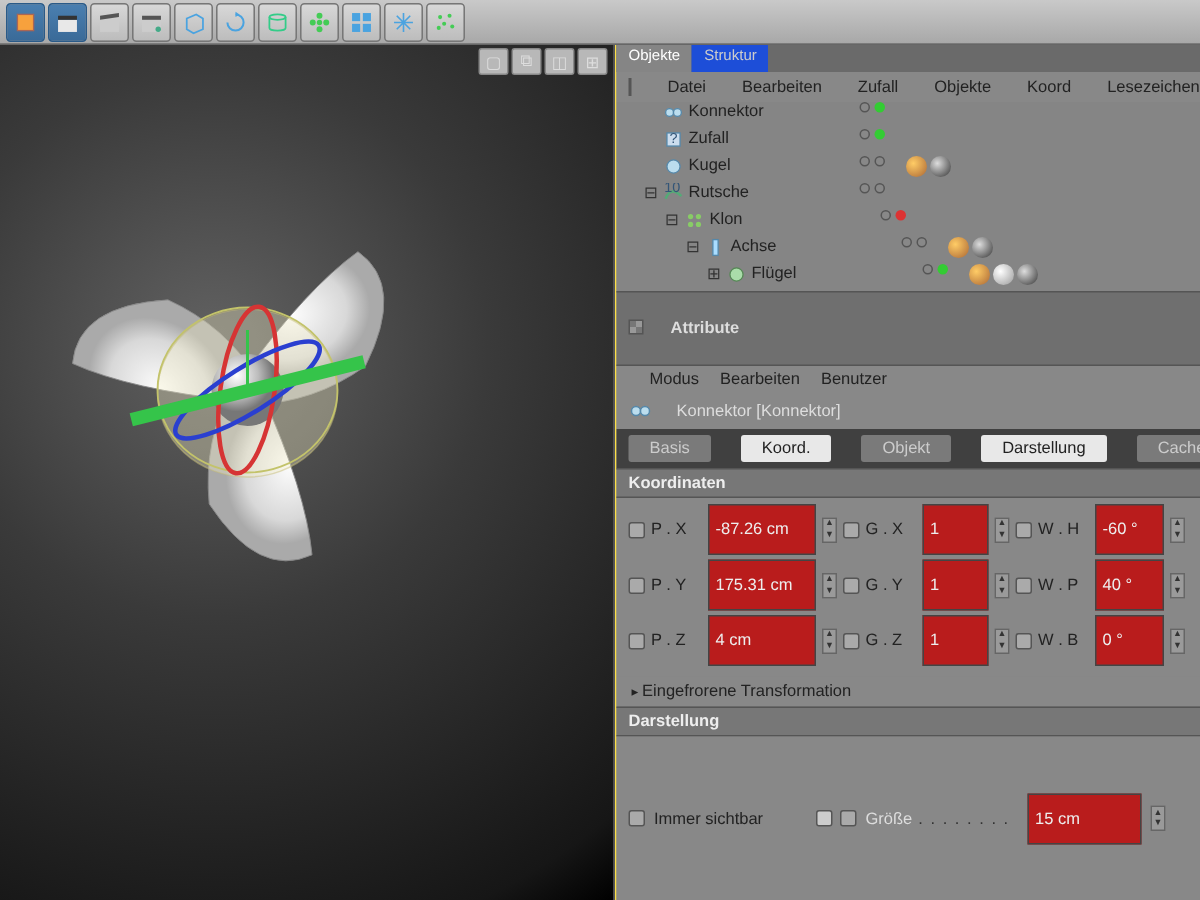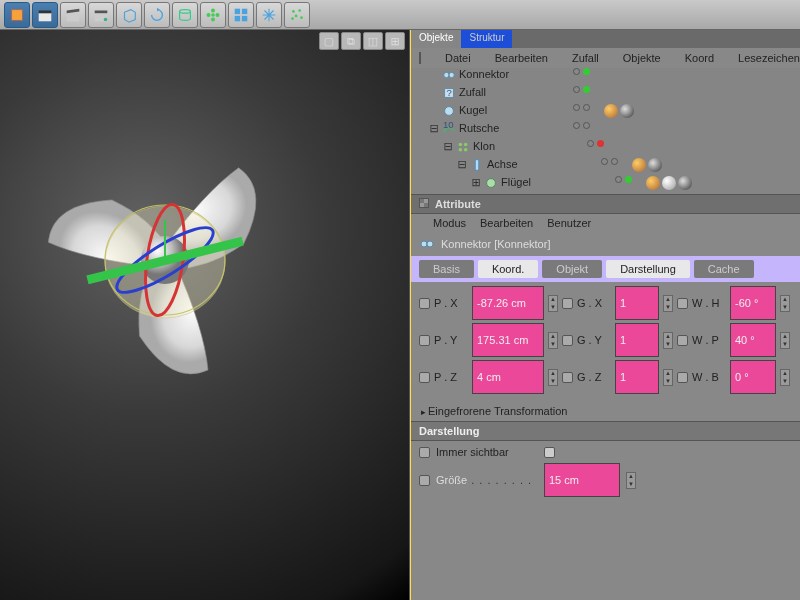--- a/index.html
+++ b/index.html
@@ -33,40 +33,40 @@
 .row .dots{display:flex;gap:3px;margin-left:4px}
 .dot{width:7px;height:7px;border-radius:50%}
 .dg{background:#888;border:1px solid #555}
 .dgr{background:#3c3}
 .dr{background:#d33}
 .tags{display:flex;gap:2px;margin-left:14px}
 .tag{width:14px;height:14px;border-radius:50%;background:radial-gradient(circle at 35% 35%,#ddd,#888,#333)}
 .tagb{width:14px;height:14px;border-radius:50%;background:radial-gradient(circle at 35% 35%,#fff,#999)}
 .tagc{width:14px;height:14px;background:radial-gradient(circle at 35% 35%,#fc6,#a63);border-radius:50%}
 
-.section-head{background:#6f6f6f;padding:3px 8px;color:#eee;font-weight:bold;display:flex;gap:6px;border-top:1px solid #555;border-bottom:1px solid #555}
+.section-head{background:#6f6f6f;padding:18px 8px;color:#eee;font-weight:bold;display:flex;gap:18px;border-top:1px solid #555;border-bottom:1px solid #555}
 .section-head .sq{width:10px;height:10px;background:repeating-conic-gradient(#999 0 25%,#777 0 50%);border:1px solid #555}
 .attr-menu{display:flex;gap:14px;padding:3px 8px;background:#888;align-items:center}
 .attr-menu span{color:#222;cursor:pointer}
-.obj-title{display:flex;align-items:center;gap:6px;padding:4px 8px;background:#888;color:#222}
+.obj-title{display:flex;align-items:center;gap:16px;padding:4px 8px;background:#888;color:#222}
 .obj-title .oicon{width:16px;height:16px}
-.attr-tabs{display:flex;gap:4px;padding:4px 8px;background:#c4b5fd}
+.attr-tabs{display:flex;gap:20px;padding:4px 8px;background:#404040}
 .atab{padding:3px 14px;background:#7a7a7a;color:#ccc;border-radius:2px;cursor:pointer;text-align:center}
 .atab.sel{background:#e8e8e8;color:#222}
 .subhead{background:#777;padding:3px 8px;color:#eee;font-weight:bold;border-top:1px solid #555;border-bottom:1px solid #555}
 .coords{padding:4px 8px;background:#888}
 .crow{display:flex;align-items:center;gap:4px;margin-bottom:3px}
 .clbl{color:#222;width:34px}
-.cfield{background:#ec4899;border:1px solid #444;padding:16px 4px;color:#eee;width:72px;height:17px;display:flex;align-items:center}
+.cfield{background:#b91c1c;border:1px solid #444;padding:16px 4px;color:#eee;width:72px;height:17px;display:flex;align-items:center}
 .spin{width:10px;height:17px;background:#9a9a9a;border:1px solid #666;display:flex;flex-direction:column}
 .spin div{flex:1;display:flex;align-items:center;justify-content:center;font-size:6px;color:#333}
 .cb{width:11px;height:11px;border:1px solid #555;background:#aaa;border-radius:2px}
 .collapse{padding:4px 10px;color:#222;background:#888;cursor:pointer}
 .collapse::before{content:"▸ ";font-size:9px}
-.disp{padding:5px 8px;background:#888;display:flex;flex-direction:column;gap:5px;flex:1}
+.disp{padding:5px 8px;background:#888;display:flex;flex-direction:row;gap:5px;flex:1}
 .drow{display:flex;align-items:center;gap:6px}
 .drow .lbl{color:#222;width:102px}
 .dots-fill{color:#333;letter-spacing:1px}
 </style>
 </head>
 <body>
 
 <div class="toolbar">
   <div class="tbtn active">
       <svg viewBox="0 0 20 20">
@@ -341,20 +341,21 @@
         </svg>
       <span>Konnektor [Konnektor]</span>
     </div>
     <div class="attr-tabs">
       <div class="atab">Basis</div>
       <div class="atab sel">Koord.</div>
       <div class="atab">Objekt</div>
       <div class="atab sel">Darstellung</div>
       <div class="atab">Cache</div>
     </div>
+    <div class="subhead">Koordinaten</div>
     <div class="coords">
       <div class="crow">
         <div class="cb"></div>
           <span class="clbl">P . X</span>
           <div class="cfield">-87.26 cm</div>
           <div class="spin">
             <div>▲</div>
             <div>▼</div>
           </div>
         <div class="cb"></div>

